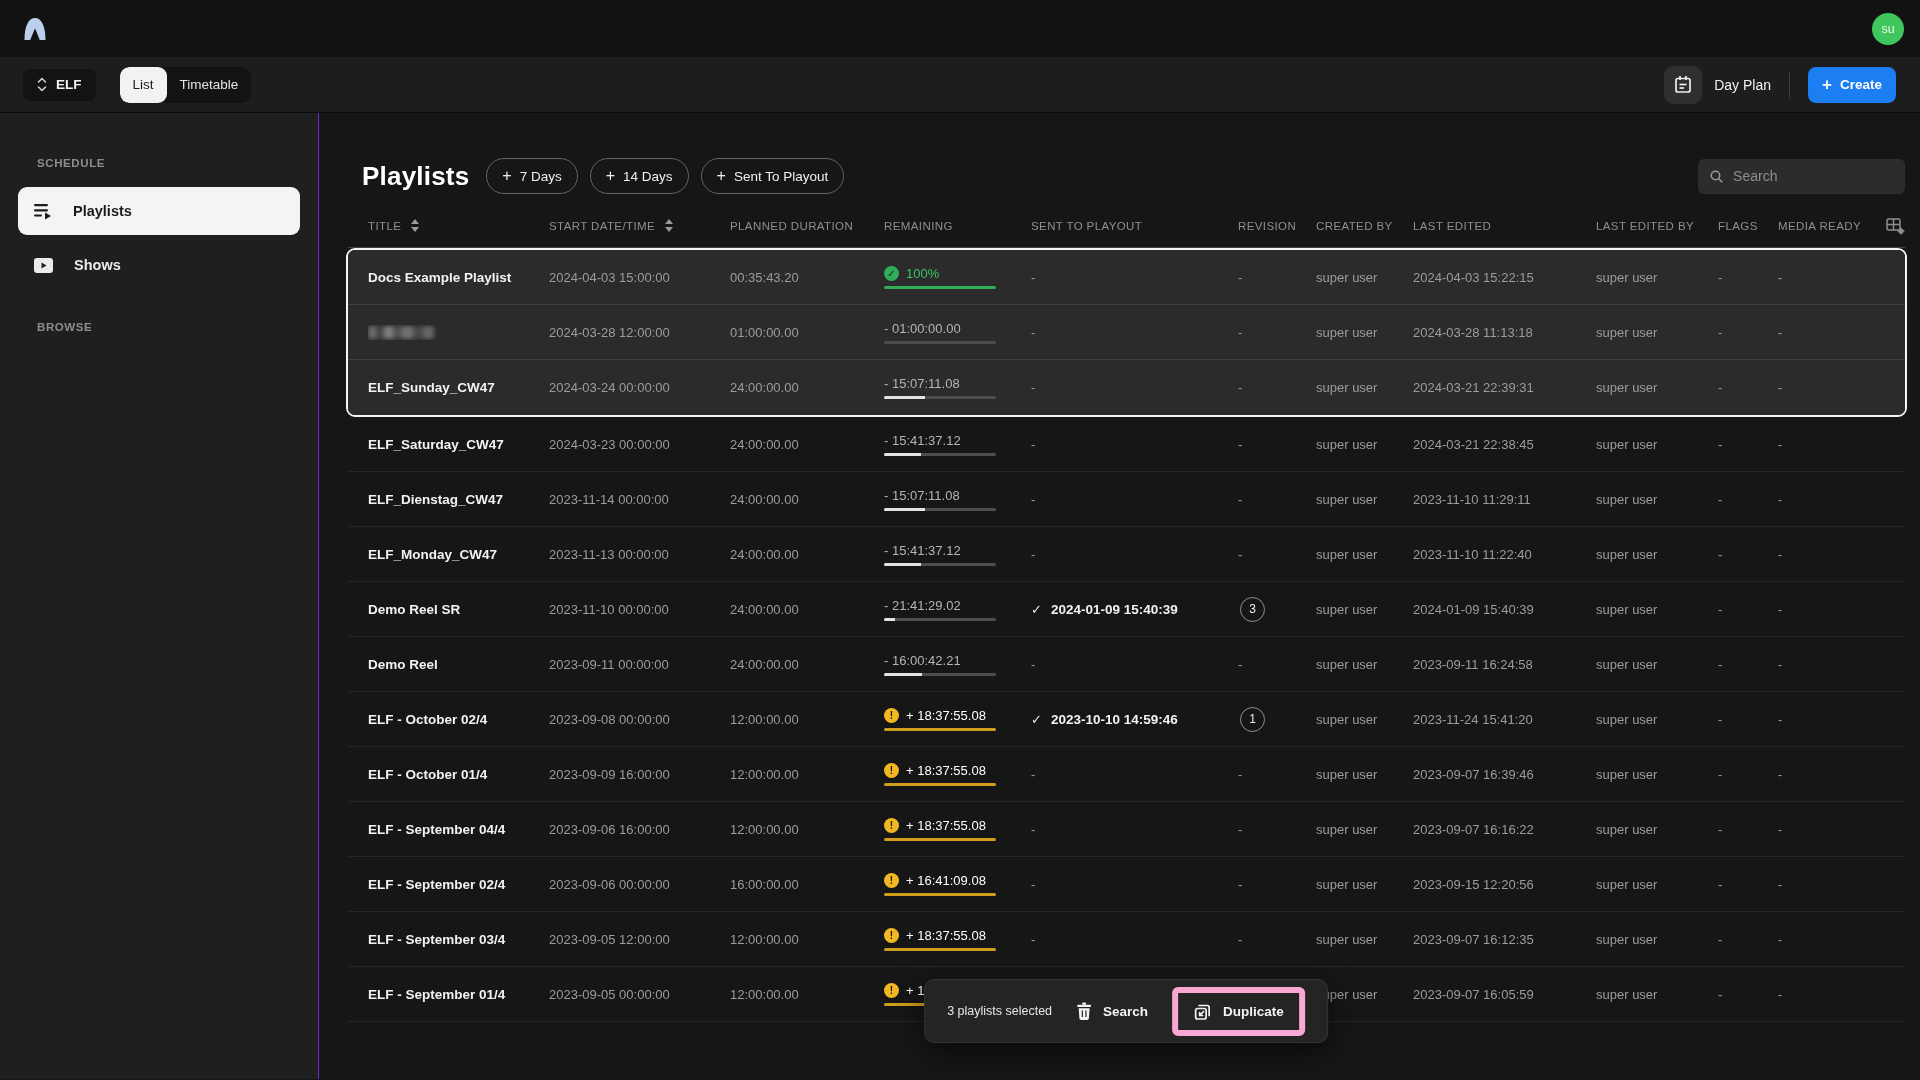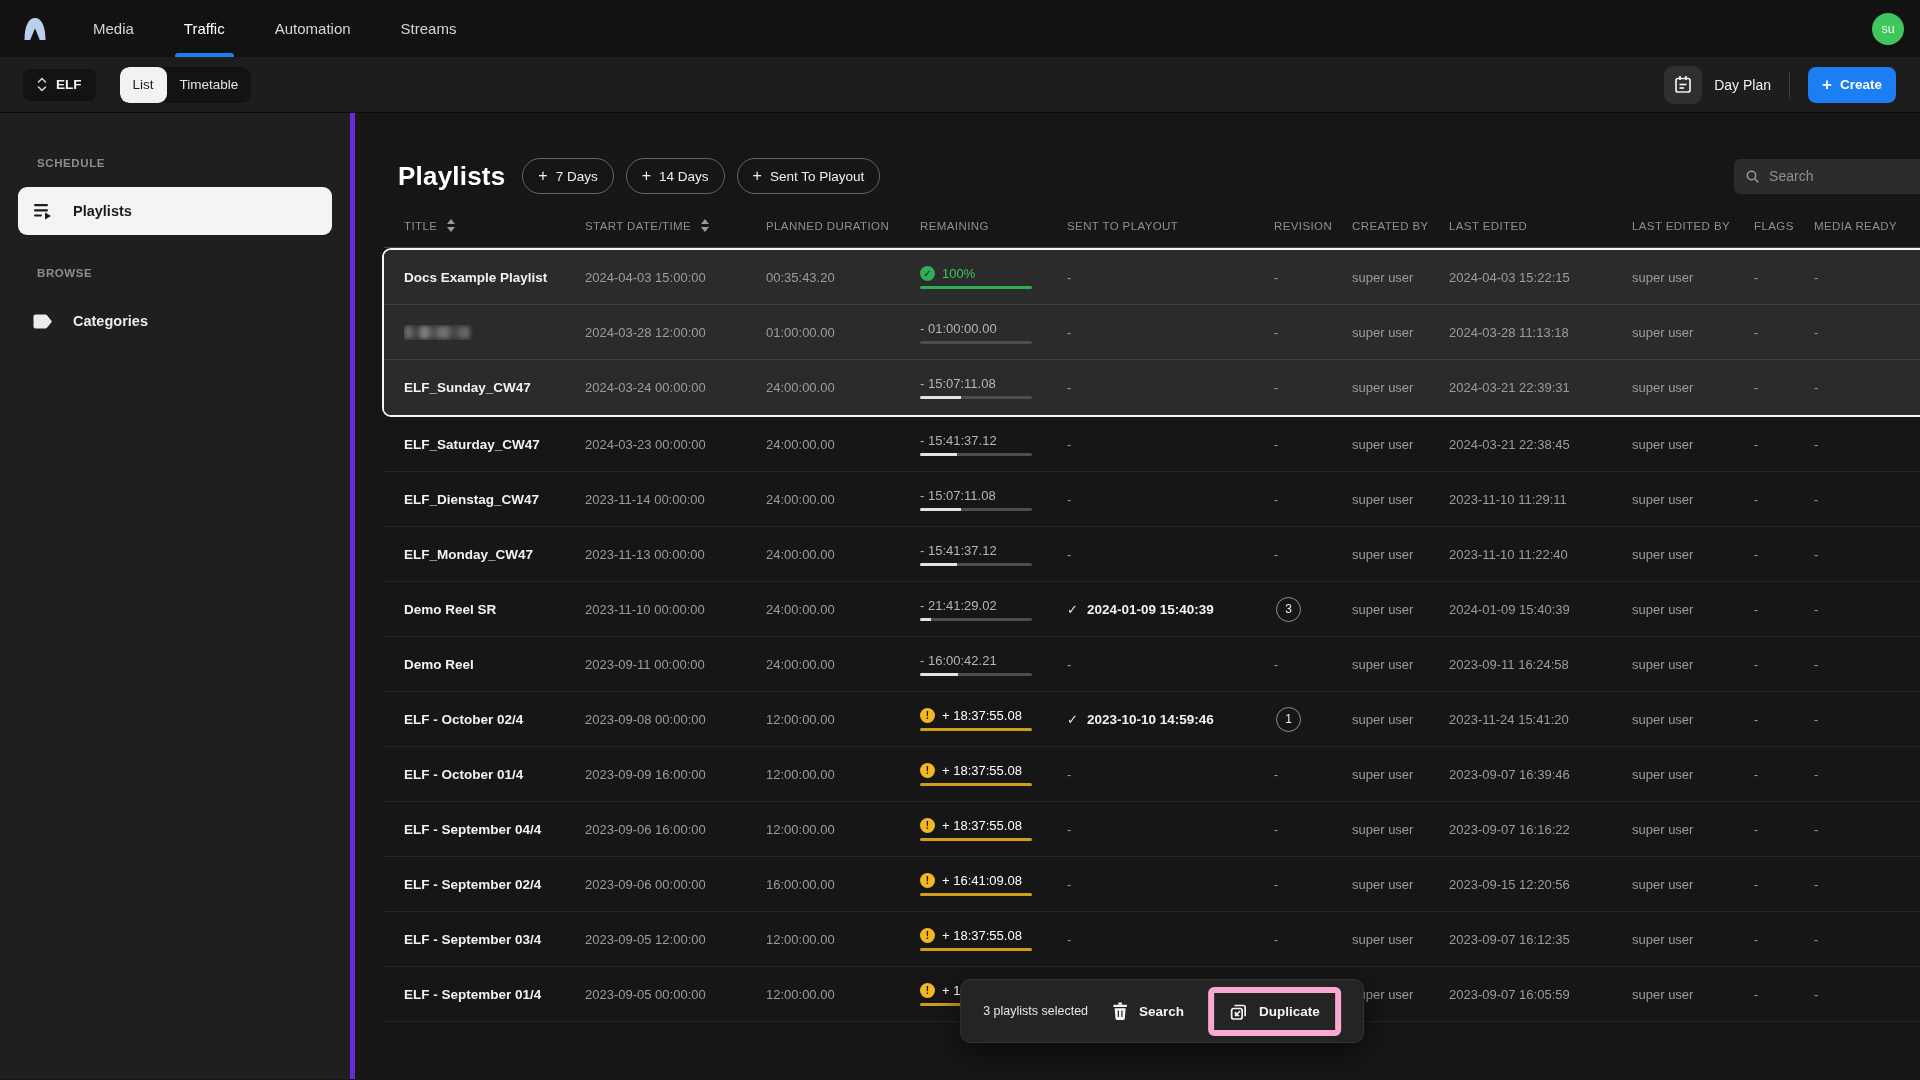--- a/index.html
+++ b/index.html
@@ -25,21 +25,21 @@
   .toolbar-right { margin-left:auto; display:flex; align-items:center; }
   .dayplan { display:flex; align-items:center; gap:12px; cursor:pointer; }
   .dayplan .icbox { width:38px; height:38px; background:#2f2f2f; border-radius:9px; display:flex; align-items:center; justify-content:center; }
   .dayplan .lbl { font-size:14px; color:#f0f0f0; }
   .vdivider { width:1px; height:26px; background:#3d3d3d; margin:0 18px; }
   .create-btn { height:36px; background:#1b7ef2; border:none; border-radius:8px; color:#fff; font-size:13.5px; font-weight:600; display:flex; align-items:center; gap:8px; padding:0 14px; cursor:pointer; font-family:inherit; }
   .create-btn .plus { font-size:17px; font-weight:700; line-height:1; }
 
   
   .shell { display:flex; height:966px; }
-  .sidebar { width:355px; background:#1f1f1f; border-right:5px solid #6d28d9; padding-top:44px; flex-shrink:0; }
+  .sidebar { width:319px; background:#1f1f1f; border-right:1px solid #6d28d9; padding-top:44px; flex-shrink:0; }
   .side-label { margin:0 0 18px 37px; font-size:11.5px; font-weight:600; letter-spacing:.6px; color:#8d8d8d; }
   .side-item { margin:0 18px; height:48px; border-radius:9px; display:flex; align-items:center; gap:20px; padding-left:15px; font-size:14.5px; font-weight:600; color:#ececec; cursor:pointer; }
   .side-item.active { background:#f4f4f4; color:#1a1a1a; }
   .side-item + .side-item { margin-top:6px; }
   .side-gap { height:32px; }
 
   
   .content { flex:1; position:relative; padding:0 28px 0 29px; background:#161616; }
   .content-header { margin-top:45px; display:flex; align-items:center; }
   .page-title { font-size:26px; font-weight:700; color:#ffffff; margin-left:14px; margin-right:17px; letter-spacing:.2px; }
@@ -101,26 +101,20 @@
 </style>
 </head>
 <body>
 
 <header class="topnav">
   <div class="logo">
     <svg width="32" height="32" viewBox="0 0 32 32">
         <path d="M5.5 27 C5.5 12 10 5 16 5 C22 5 26.5 12 26.5 27 L20.8 27 L16 15.2 L11.2 27 Z" fill="#b9cfec"></path>
       </svg>
   </div>
-  <nav class="nav-items">
-    <div class="nav-item">Media</div>
-    <div class="nav-item active">Traffic</div>
-    <div class="nav-item">Automation</div>
-    <div class="nav-item">Streams</div>
-  </nav>
   <div class="avatar">su</div>
 </header>
 
 <div class="toolbar">
   <div class="channel-pill">
     <svg width="10" height="15" viewBox="0 0 10 15" fill="none" stroke="#cfcfcf" stroke-width="1.6" stroke-linecap="round" stroke-linejoin="round">
         <path d="M1.5 5 L5 1.5 L8.5 5"></path>
         <path d="M1.5 10 L5 13.5 L8.5 10"></path>
       </svg>
     <span class="lbl">ELF</span>
@@ -157,28 +151,29 @@
       <svg width="20" height="18" viewBox="0 0 20 18">
           <g fill="#1c1c1c">
             <rect x="1" y="2" width="14" height="2.2" rx="1.1"></rect>
             <rect x="1" y="7.2" width="14" height="2.2" rx="1.1"></rect>
             <rect x="1" y="12.4" width="8" height="2.2" rx="1.1"></rect>
             <path d="M12 10.5 L18 14 L12 17.5 Z"></path>
           </g>
         </svg>
       <span>Playlists</span>
     </div>
+    <div class="side-item">
+      <svg width="21" height="17" viewBox="0 0 21 17">
+          <rect x="1" y="1" width="19" height="15" rx="3" fill="#ececec"></rect>
+          <path d="M8.5 5.5 L13.5 8.5 L8.5 11.5 Z" fill="#1f1f1f"></path>
+        </svg>
+      <span>Shows</span>
+    </div>
     <div class="side-gap"></div>
     <div class="side-label">BROWSE</div>
-    <div class="side-item">
-      <svg width="20" height="17" viewBox="0 0 20 17">
-          <path d="M2.5 1.5 h9.6 c.8 0 1.6.3 2.1.9 l4.8 6.1 -4.8 6.1 c-.5.6-1.3.9-2.1.9 h-9.6 a2 2 0 0 1 -2-2 v-10 a2 2 0 0 1 2-2 Z" fill="#ececec"></path>
-        </svg>
-      <span>Categories</span>
-    </div>
   </aside>
 
   <main class="content">
     <div class="content-header">
       <h1 class="page-title">Playlists</h1>
       <div class="pills">
         <button class="pill">
             <span class="plus">+</span>
             <span>7 Days</span>
           </button>

